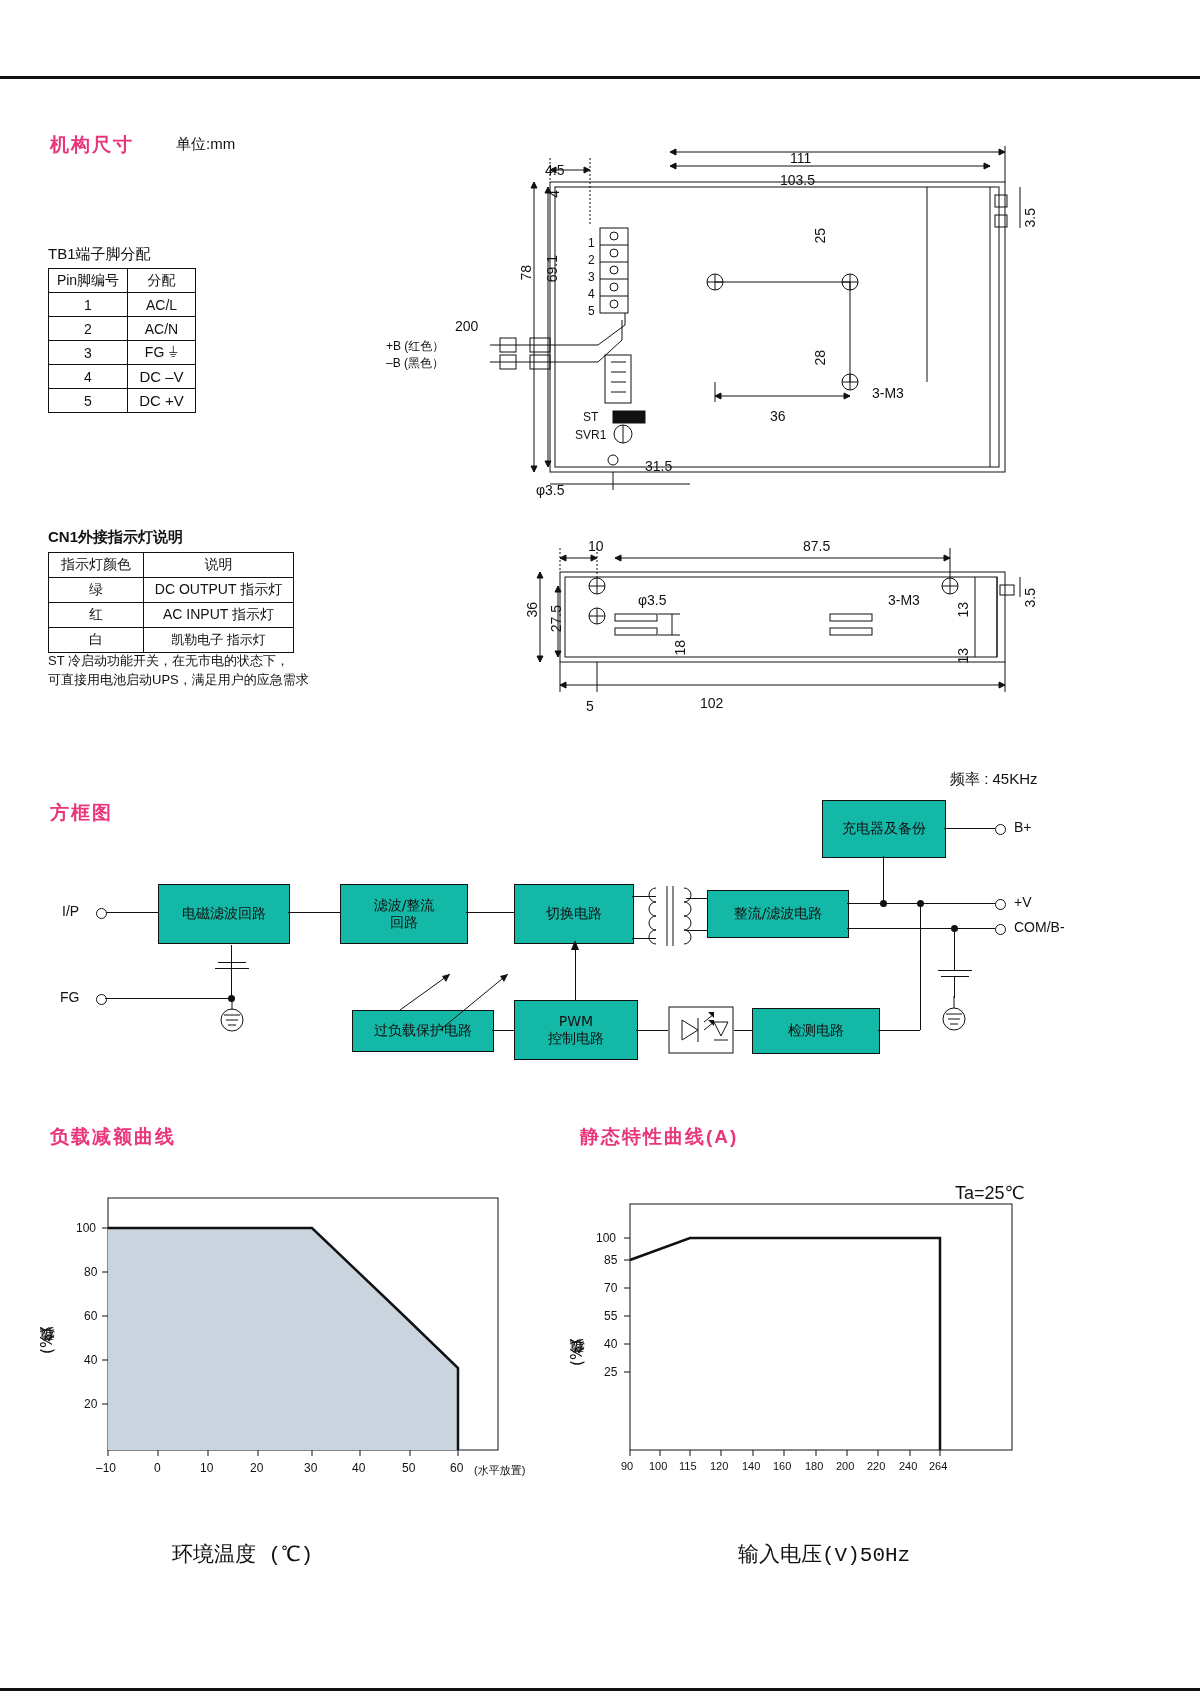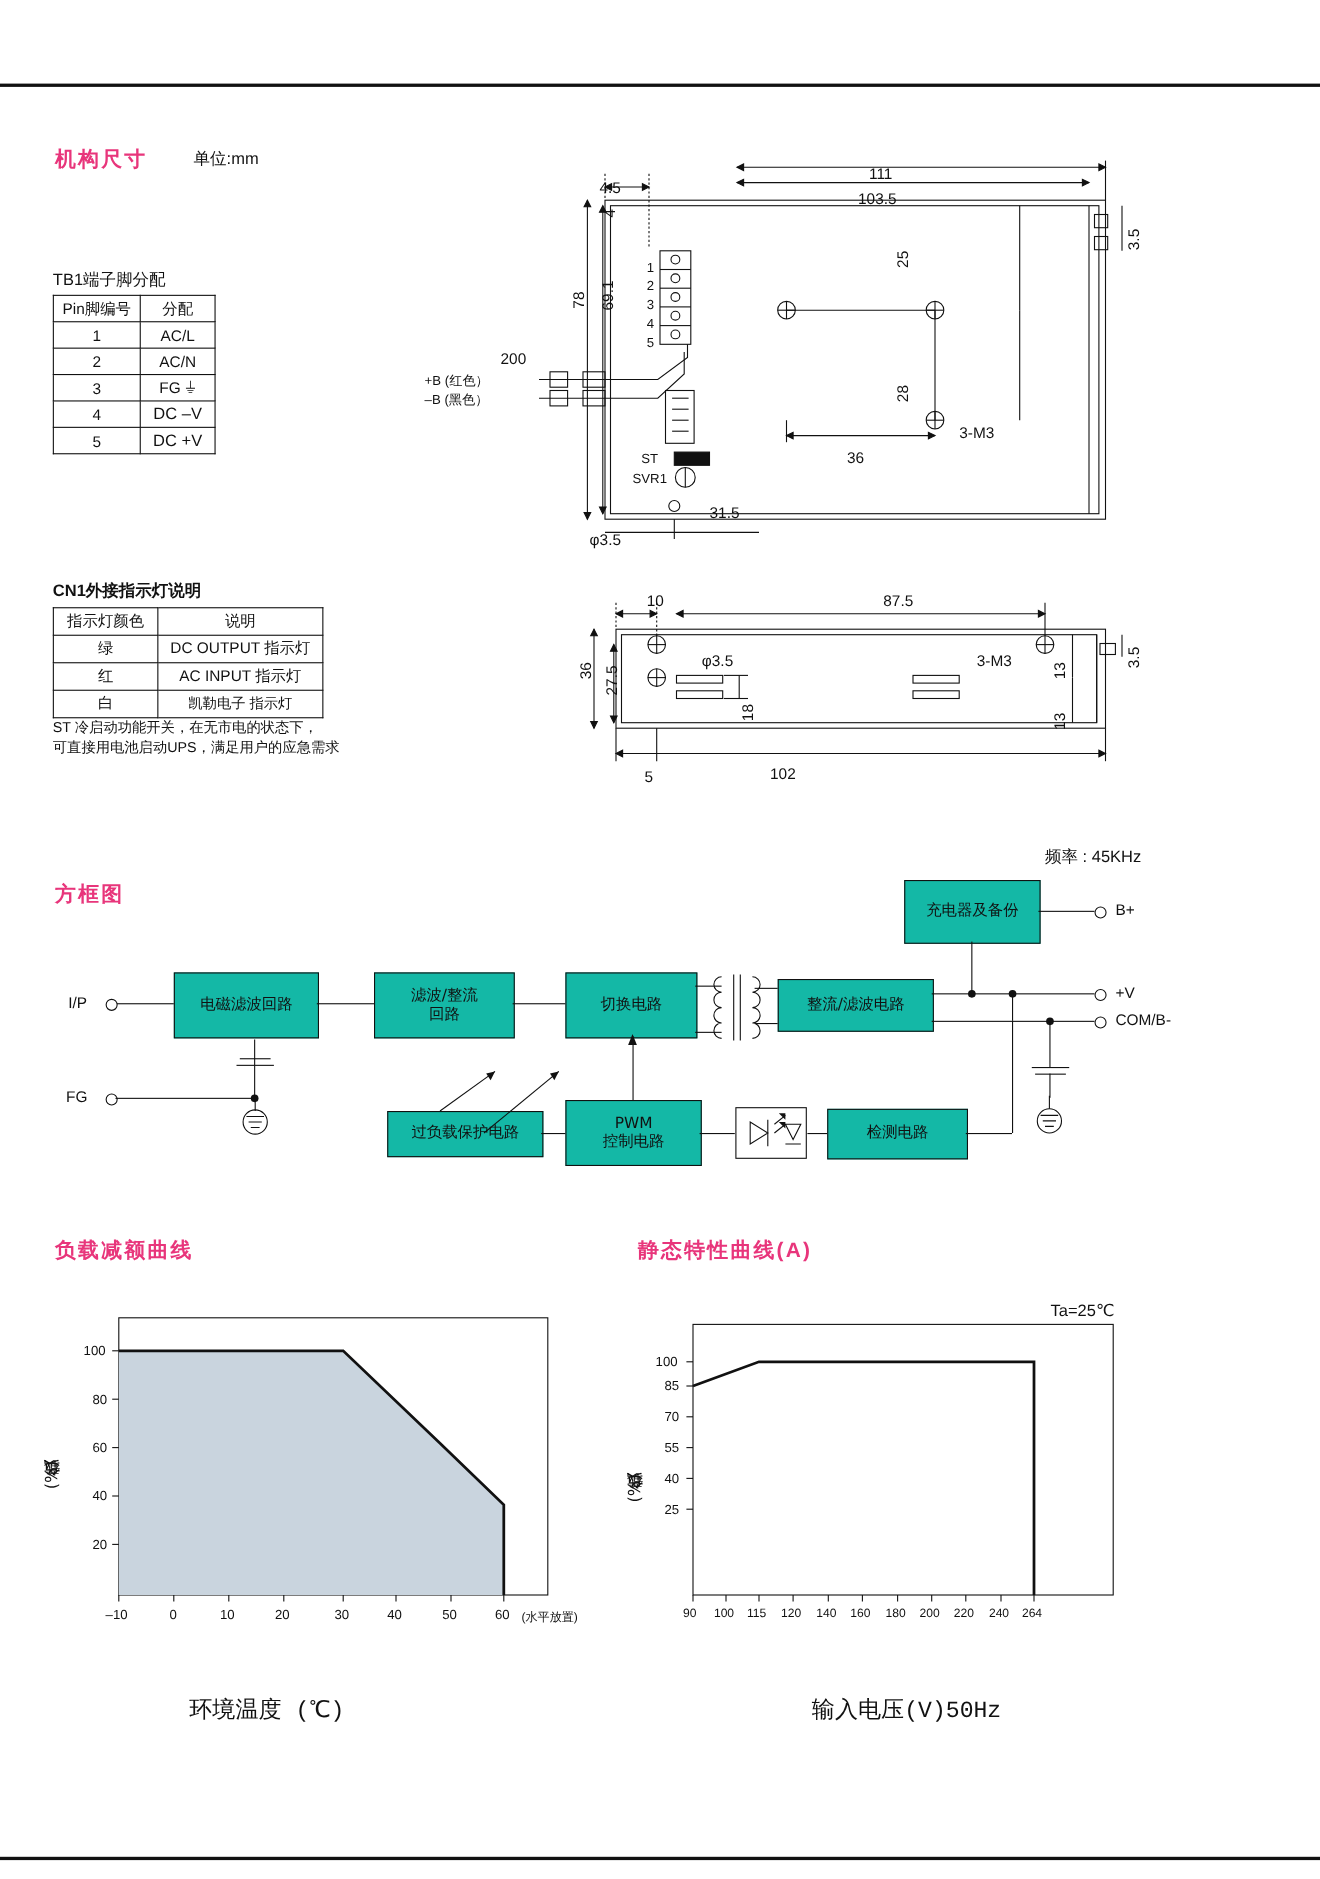--- a/index.html
+++ b/index.html
@@ -472,21 +472,21 @@
     <text x="292" y="282" stroke="none">40</text>
     <text x="342" y="282" stroke="none">50</text>
     <text x="390" y="282" stroke="none">60</text>
     <text x="414" y="284" font-size="11" stroke="none">(水平放置)</text>
   </g>
 </svg>
 <div class="abs axis-lbl vert" style="left:38px;top:1328px;font-size:15px;font-family:'DejaVu Sans',sans-serif;">负载(%)</div>
 <div class="abs chart-caption" style="left:172px;top:1540px;">环境温度 (℃)</div>
 
 <div class="abs sec-title" style="left:580px;top:1124px;">静态特性曲线(A)</div>
-<div class="abs" style="left:955px;top:1182px;font-size:15px;">Ta=25℃</div>
+<div class="abs" style="left:955px;top:1182px;font-size:18px;">Ta=25℃</div>
 
 <svg class="abs" style="left:590px;top:1200px;" width="480" height="290">
   <rect x="40" y="4" width="382" height="246" fill="none" stroke="#111"></rect>
   <polyline points="40,60 100,38 350,38 350,250" fill="none" stroke="#111" stroke-width="2.5"></polyline>
   <g stroke="#111" font-size="12" font-family="Liberation Sans" fill="#111">
     <line x1="34" y1="38" x2="40" y2="38"></line>
     <line x1="34" y1="60" x2="40" y2="60"></line>
     <line x1="34" y1="88" x2="40" y2="88"></line>
     <line x1="34" y1="116" x2="40" y2="116"></line>
     <line x1="34" y1="144" x2="40" y2="144"></line>

